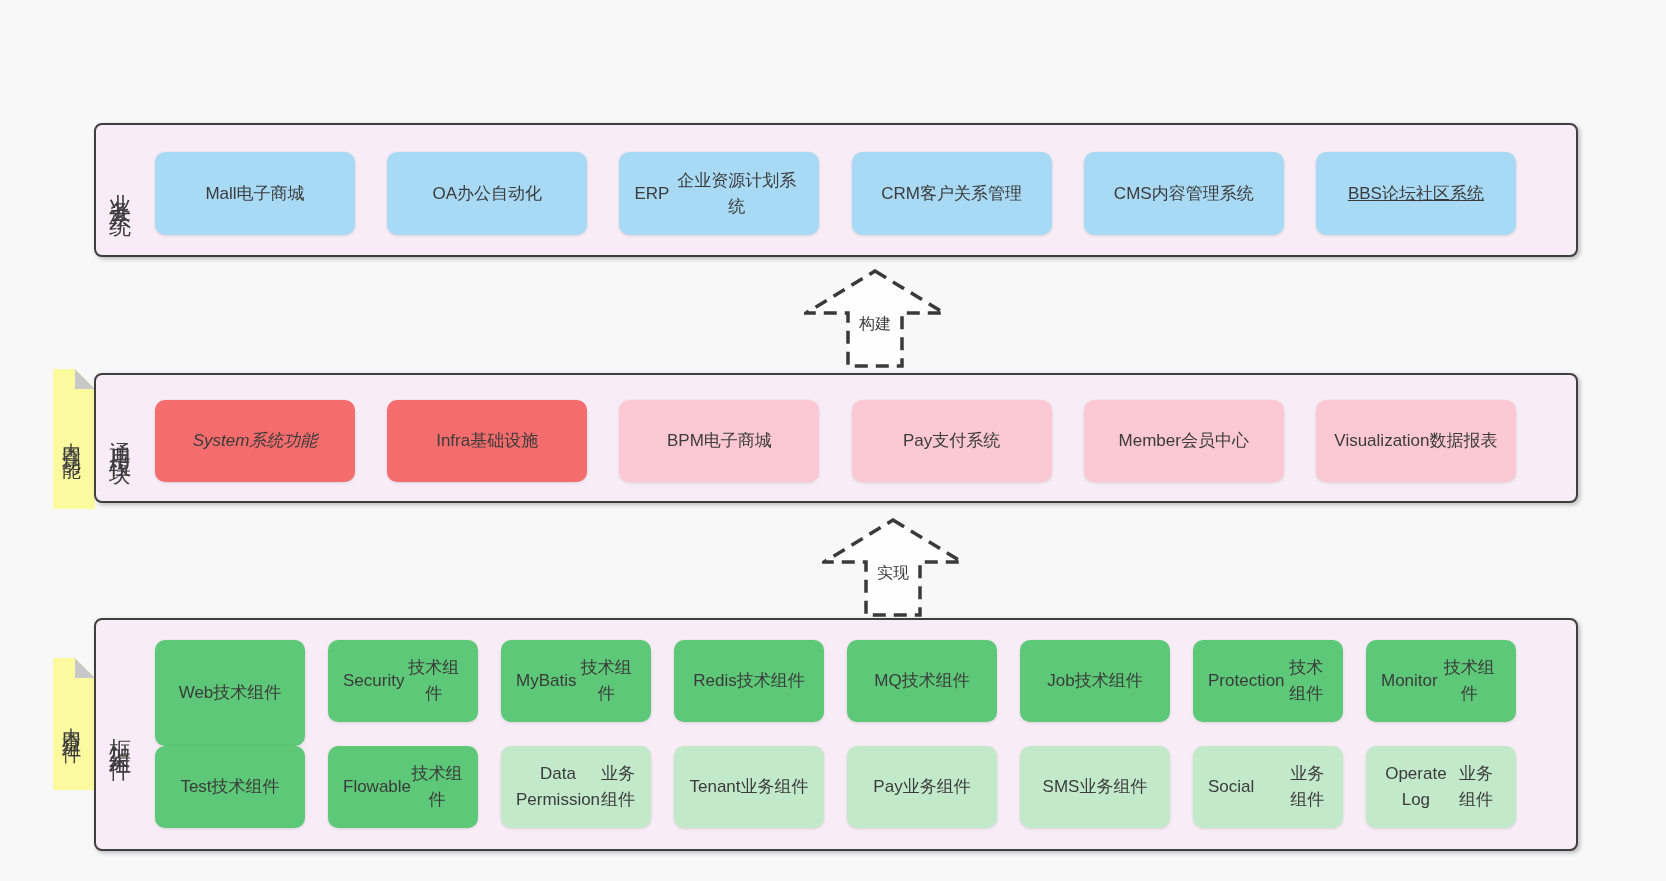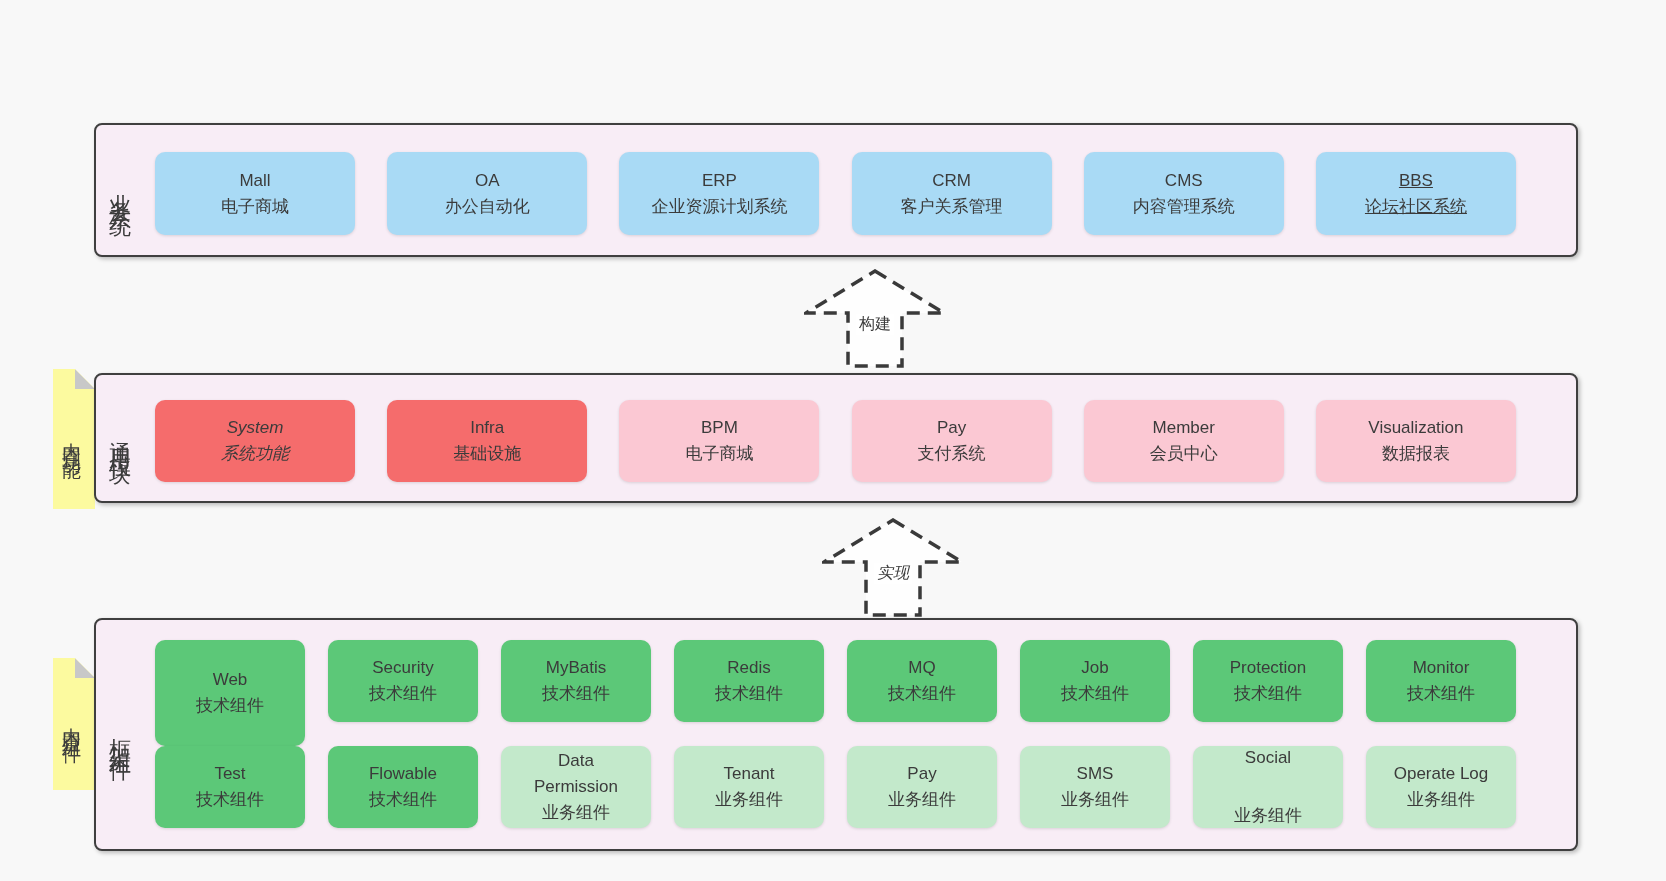--- a/index.html
+++ b/index.html
@@ -39,21 +39,21 @@
     position:absolute;left:13px;top:50%;transform:translateY(-50%);
     writing-mode:vertical-rl;text-orientation:upright;
     font-size:22px;letter-spacing:7px;color:var(--text);line-height:1;white-space:nowrap;
   }
   .boxrow{
     position:absolute;left:59px;right:60px;
     display:flex;justify-content:space-between;
   }
   .box{
     box-sizing:border-box;border-radius:10px;
-    display:flex;flex-direction:column;align-items:center;justify-content:center;
+    display:flex;flex-direction:row;align-items:center;justify-content:center;
     text-align:center;padding:4px 15px;line-height:26px;font-size:17px;color:var(--text);
     box-shadow:0 1px 3px rgba(0,0,0,0.12);
   }
   .w200{width:200px;} .w150{width:150px;}
   .blue{background:var(--box-blue);} .red{background:var(--box-red);}
   .pink{background:var(--box-pink);} .green{background:var(--box-green);}
   .green-light{background:var(--box-green-light);}
 
   
   .arrow{position:absolute;width:142px;height:99px;}
@@ -135,21 +135,21 @@
         <div>Member</div>
         <div>会员中心</div>
       </div>
       <div class="box pink w200" style="height:82px;">
         <div>Visualization</div>
         <div>数据报表</div>
       </div>
     </div>
   </section>
 
-  <div class="arrow" style="left:822px;top:518px;font-style:italic;">
+  <div class="arrow" style="left:822px;top:518px;">
     <svg width="142" height="99" viewBox="0 0 142 99">
       <polygon points="71,2 140,44 98,44 98,97 44,97 44,44 2,44" fill="#fefefe" stroke="#3a3a3a" stroke-width="3.5" stroke-dasharray="13 8"></polygon>
     </svg>
     <span class="arrow-label">实现</span>
   </div>
 
   <section class="panel" style="top:618px;height:233px;">
     <div class="panel-label">框架组件</div>
     <div class="boxrow" style="top:20px;">
       <div class="box green w150" style="height:106px;">

